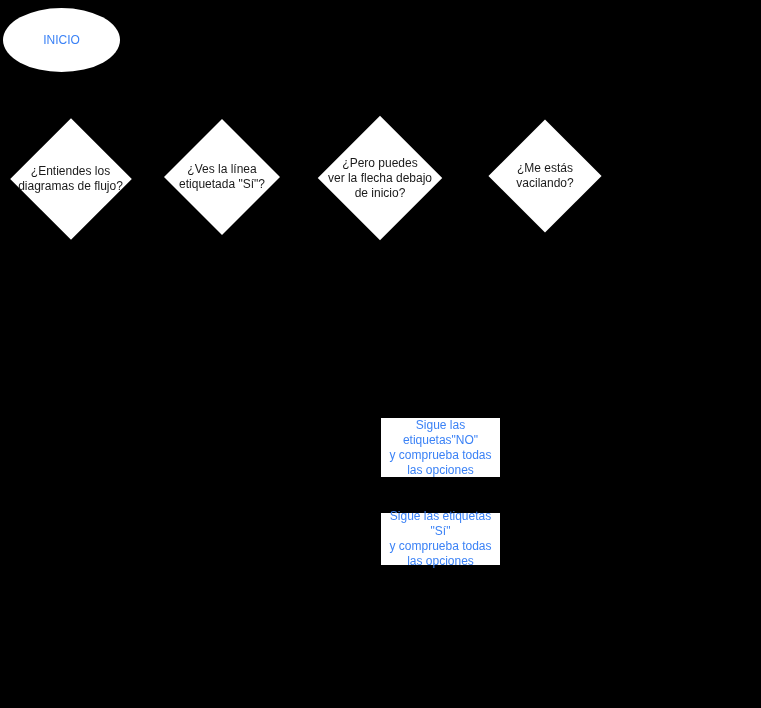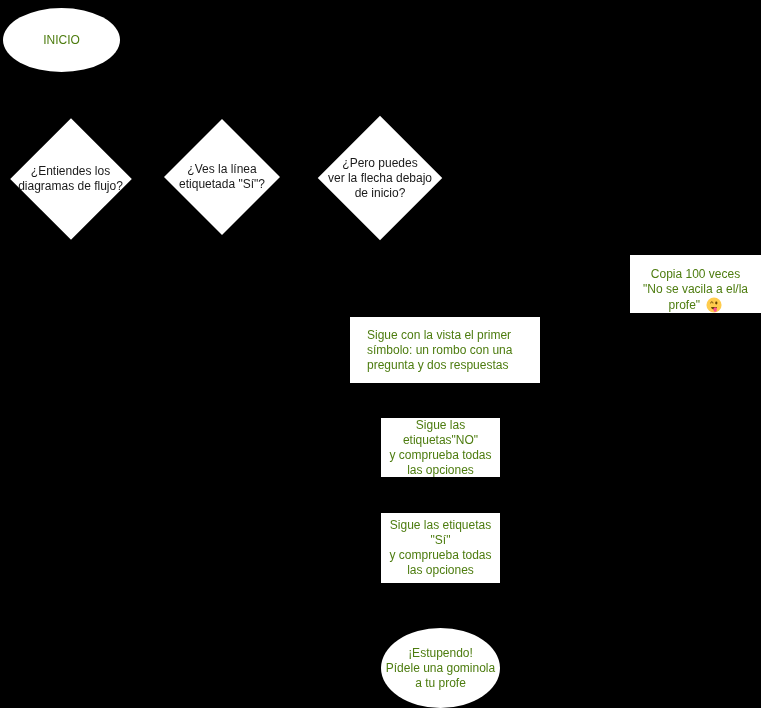--- a/index.html
+++ b/index.html
@@ -14,21 +14,21 @@
     height: 708px;
     background: #000000;
     overflow: hidden;
     font-family: "Liberation Sans", sans-serif;
     color: #1a1a1a;
   }
   .node {
     position: absolute;
     box-sizing: border-box;
     background: #ffffff;
-    color: #4d7c0f;
+    color: #3b82f6;
     display: flex;
     align-items: center;
     justify-content: center;
     text-align: center;
     font-size: 12px;
     line-height: 15px;
     white-space: pre-line;
   }
   .terminator {
     border-radius: 50%;
@@ -97,54 +97,36 @@
 ver la flecha debajo
 de inicio?</div>
   </div>
 
   <div class="decision" style="left:165px; top:118px; width:114px; height:118px;">
     <div class="diamond-shape" style="width:82px; height:82px;"></div>
     <div class="diamond-label">¿Ves la línea
 etiquetada "Sí"?</div>
   </div>
 
-
-  <div class="node process" style="left:630px; top:255px; width:131px; height:58px;">
-    <span>
-      <span>Copia 100 veces
-"No se vacila a el/la
-profe" </span><span class="emoji-svg"><svg width="16" height="16" viewBox="0 0 36 36" aria-hidden="true">
-            <circle cx="18" cy="18" r="17" fill="#FFCC4D"></circle>
-            <path d="M10.5 13.5c0-1.4 1.2-2.6 2.6-2.6s2.6 1.2 2.6 2.6" fill="none" stroke="#664500" stroke-width="2.2" stroke-linecap="round"></path>
-            <ellipse cx="23.2" cy="13.4" rx="2.5" ry="3.2" fill="#664500"></ellipse>
-            <path d="M11.5 22.5c3 0 9.5 0 13 0 0 3.2-2.9 5.8-6.5 5.8s-6.5-2.6-6.5-5.8z" fill="#664500"></path>
-            <path d="M17 26.5c0-2 1.6-3.6 3.6-3.6s3.6 1.6 3.6 3.6v3.2c0 2-1.6 3.6-3.6 3.6S17 31.7 17 29.7z" fill="#FF4D94"></path>
-          </svg></span>
-    </span>
+  <div class="decision" style="left:489px; top:119px; width:112px; height:114px;">
+    <div class="diamond-shape" style="width:80px; height:80px;"></div>
+    <div class="diamond-label">¿Me estás
+vacilando?</div>
   </div>
 
-  <div class="node process left-align" style="left:350px; top:317px; width:190px; height:66px;">
-    <span>Sigue con la vista el primer
-símbolo: un rombo con una
-pregunta y dos respuestas</span>
-  </div>
+
 
   <div class="node process" style="left:381px; top:418px; width:119px; height:59px;">
     <span>Sigue las
 etiquetas"NO"
 y comprueba todas
 las opciones</span>
   </div>
 
-  <div class="node process" style="left:381px; top:513px; width:119px; height:70px;">
+  <div class="node process" style="left:381px; top:513px; width:119px; height:52px;">
     <span>Sigue las etiquetas
 "Sí"
 y comprueba todas
 las opciones</span>
   </div>
 
-  <div class="node terminator" style="left:381px; top:628px; width:119px; height:80px;">
-    <span>¡Estupendo!
-Pídele una gominola
-a tu profe</span>
-  </div>
 
 </div>
 
 </body></html>

